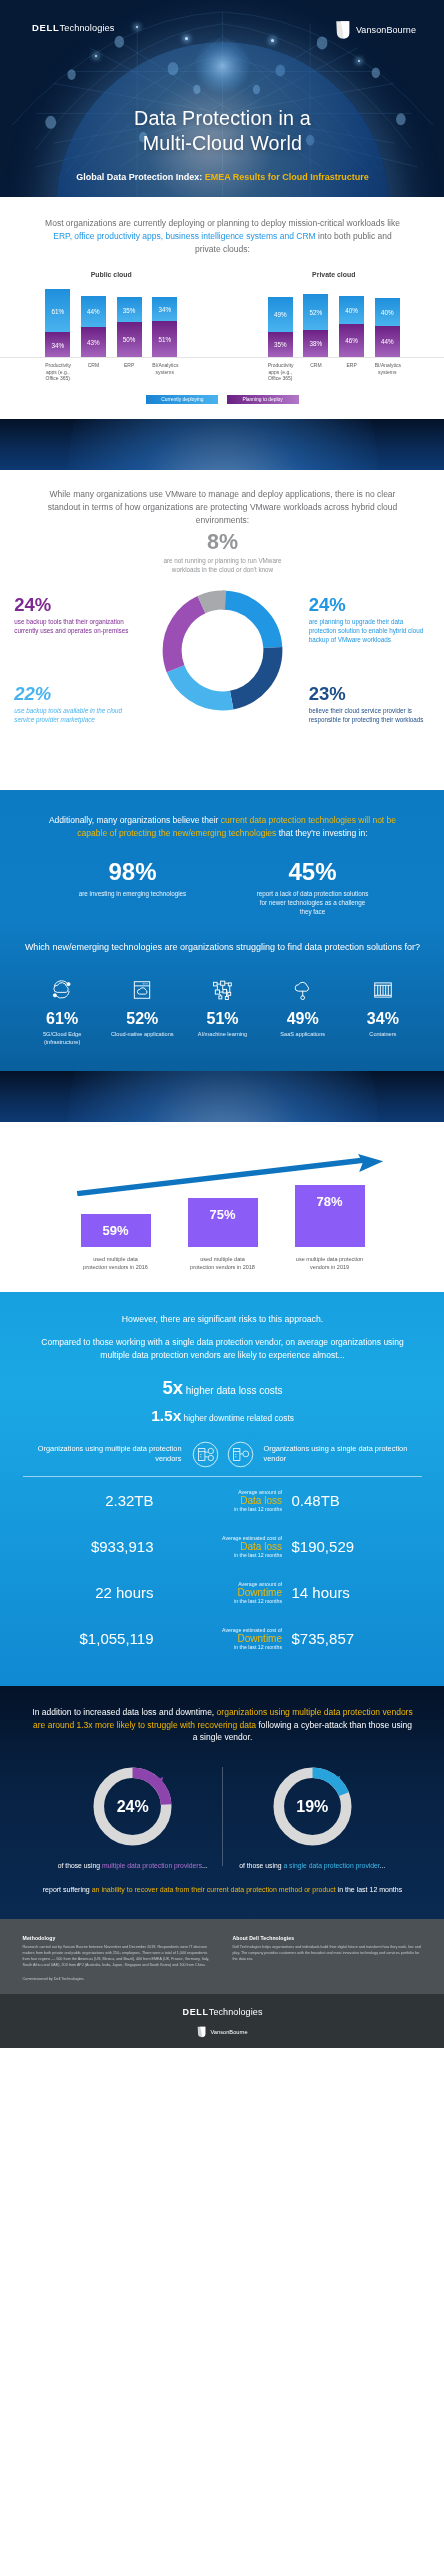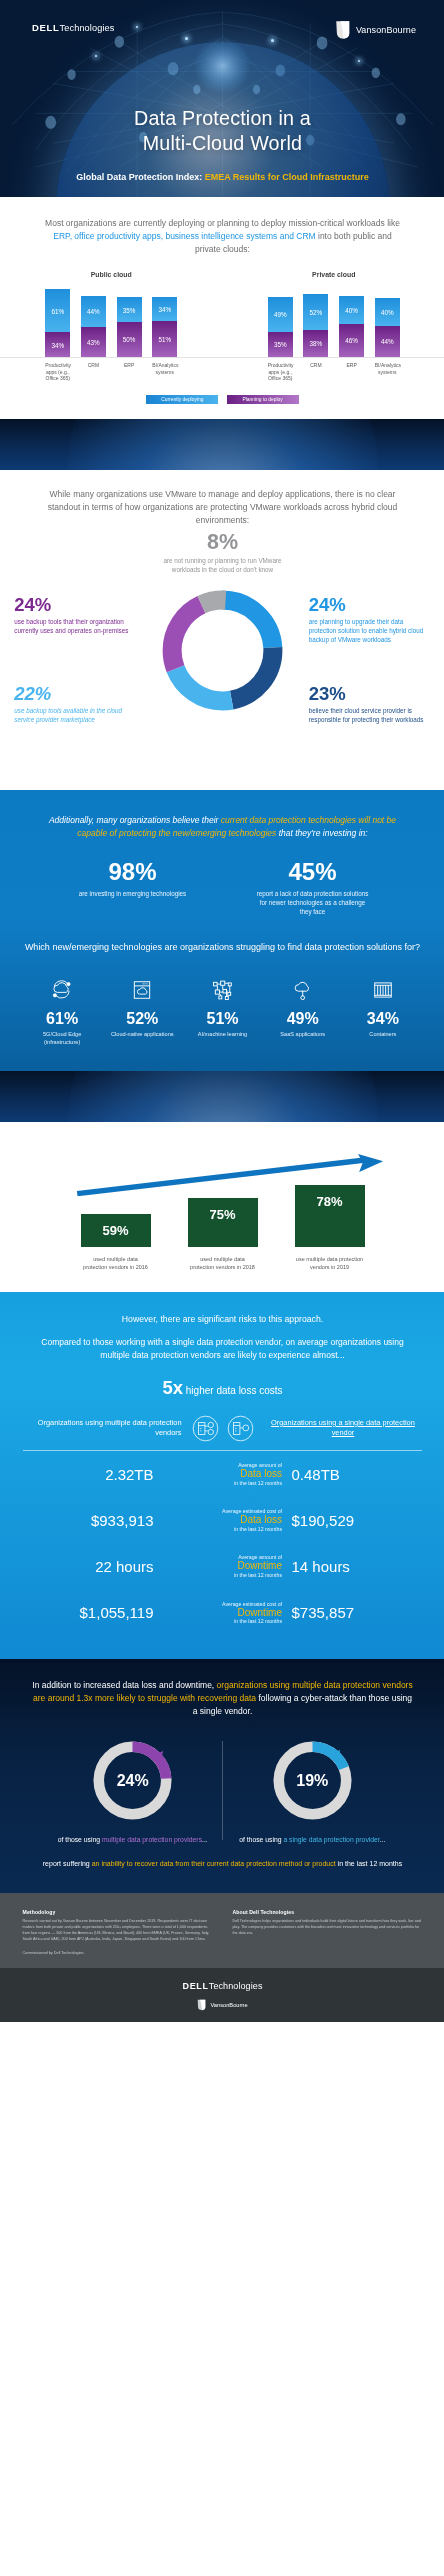--- a/index.html
+++ b/index.html
@@ -117,57 +117,57 @@
   .c-purp { color: #7d2a91; }
   .c-blue { color: #2196e3; }
   .c-cyan { color: #49b3ee; }
   .c-navy { color: #1d4e89; }
 
   
   .s3 {
     background: linear-gradient(180deg,#0d7bc4 0%,#0f7dc6 45%,#0a5f9d 100%);
     color: #fff; padding: 24px 0 24px;
   }
-  .s3 .lede { color: #fff; max-width: 358px; font-style: italic; }
+  .s3 .lede { color: #fff; max-width: 358px; }
   .s3 .lede .yel { color: #f2b705; }
   .two-stats { display: flex; justify-content: center; gap: 67px; margin-top: 20px; }
   .stat { width: 113px; text-align: center; }
   .stat .n { font-size: 24px; font-weight: bold; line-height: 1; }
   .stat .t { font-size: 6.3px; line-height: 1.45; margin-top: 5.4px; color: #e8f3fb; }
   .q-head { text-align: center; font-size: 9px; line-height: 1.5; margin-top: 25px; color: #fff; font-weight: 300;}
   .tech-row { display: flex; justify-content: center; gap: 7.2px; margin-top: 20px; }
   .tech { width: 73px; text-align: center; }
   .tech .ico { height: 30px; display: flex; align-items: center; justify-content: center; }
   .tech .n { font-size: 16px; font-weight: bold; margin-top: 6px; line-height: 1; }
   .tech .t { font-size: 5.6px; line-height: 1.4; margin-top: 4.2px; color: #e4f0f9; }
 
   
   .s4 { padding: 21.5px 0 20px; }
   .growth { position: relative; height: 113px; margin-top: 15.5px; }
   .gbars { position: absolute; left: 0; right: 0; bottom: 25px; display: flex; justify-content: center; align-items: flex-end; gap: 37px; }
-  .gbar { width: 70px; background: #14532d; position: relative; }
+  .gbar { width: 70px; background: #8b5cf6; position: relative; }
   .gbar .gn { position: absolute; left: 0; right: 0; top: 9.5px; text-align: center; color: #fff; font-size: 13px; font-weight: bold; }
   .glabels { position: absolute; left: 0; right: 0; bottom: 0; display: flex; justify-content: center; gap: 37px; }
   .glab { width: 70px; text-align: center; font-size: 5.5px; line-height: 1.4; color: #58595b; }
   .arrow { position: absolute; left: 76px; right: 57px; bottom: 76px; height: 42px; }
 
   
   .s5 { background: linear-gradient(180deg,#17a0e0 0%,#1ba7e4 25%,#1089d2 100%); color: #fff; padding: 21.5px 0 24px; }
   .s5 .lede { color: #fff; max-width: 369px; }
   .mult { text-align: center; margin-top: 15.5px; }
   .mult .m1 { font-size: 18.5px; font-weight: bold; }
   .mult .m1 .sm { font-size: 10px; font-weight: normal; }
   .mult .m2 { font-size: 15.5px; font-weight: bold; margin-top: 8.3px; }
   .mult .m2 .sm { font-size: 8.3px; font-weight: normal; }
 
   .tbl { margin: 15.5px 22.6px 0; }
   .tbl-head { display: flex; align-items: center; padding-bottom: 8.3px; border-bottom: 0.6px solid rgba(255,255,255,.55); }
   .th-txt { flex: 1; font-size: 7.4px; line-height: 1.42; }
   .th-l { text-align: right; padding-right: 6px; }
-  .th-r { text-align: center; padding-left: 6px; text-decoration: underline; }
+  .th-r { text-align: left; padding-left: 6px; }
   .th-ico { width: 35px; display: flex; justify-content: center; }
   .trow { display: flex; align-items: center; padding: 11.3px 0; }
   .tv { flex: 1; font-size: 15px; font-weight: normal; }
   .tv-l { text-align: right; padding-right: 9.5px; }
   .tv-r { text-align: left; padding-left: 9.5px; }
   .tmid { width: 119px; text-align: right; }
   .tmid .a { font-size: 5.2px; color: #eaf6fd; }
   .tmid .b { font-size: 10px; color: #f2b705; line-height: 1.15; }
   .tmid .c { font-size: 5.2px; color: #eaf6fd; }
 
@@ -533,20 +533,23 @@
   </div>
 
   <div class="s5">
     <p class="lede" style="font-size:8.7px;">However, there are significant risks to this approach.</p>
     <p class="lede" style="margin-top:9.5px;">Compared to those working with a single data protection vendor, on average organizations using multiple data protection vendors are likely to experience almost...</p>
 
     <div class="mult">
       <div class="m1">
         <span>5x</span><span class="sm"> higher data loss costs</span>
       </div>
+      <div class="m2">
+        <span>1.5x</span><span class="sm"> higher downtime related costs</span>
+      </div>
     </div>
 
     <div class="tbl">
       <div class="tbl-head">
         <div class="th-txt th-l">Organizations using multiple data protection vendors</div>
         <div class="th-ico">
           <svg width="27" height="27" viewBox="0 0 46 46" fill="none" stroke="#fff" stroke-width="1.3">
             <circle cx="23" cy="23" r="21"></circle>
             <rect x="11" y="13" width="11" height="20"></rect>
               <path d="M11 18h11M14 23h2M14 27h2"></path>

